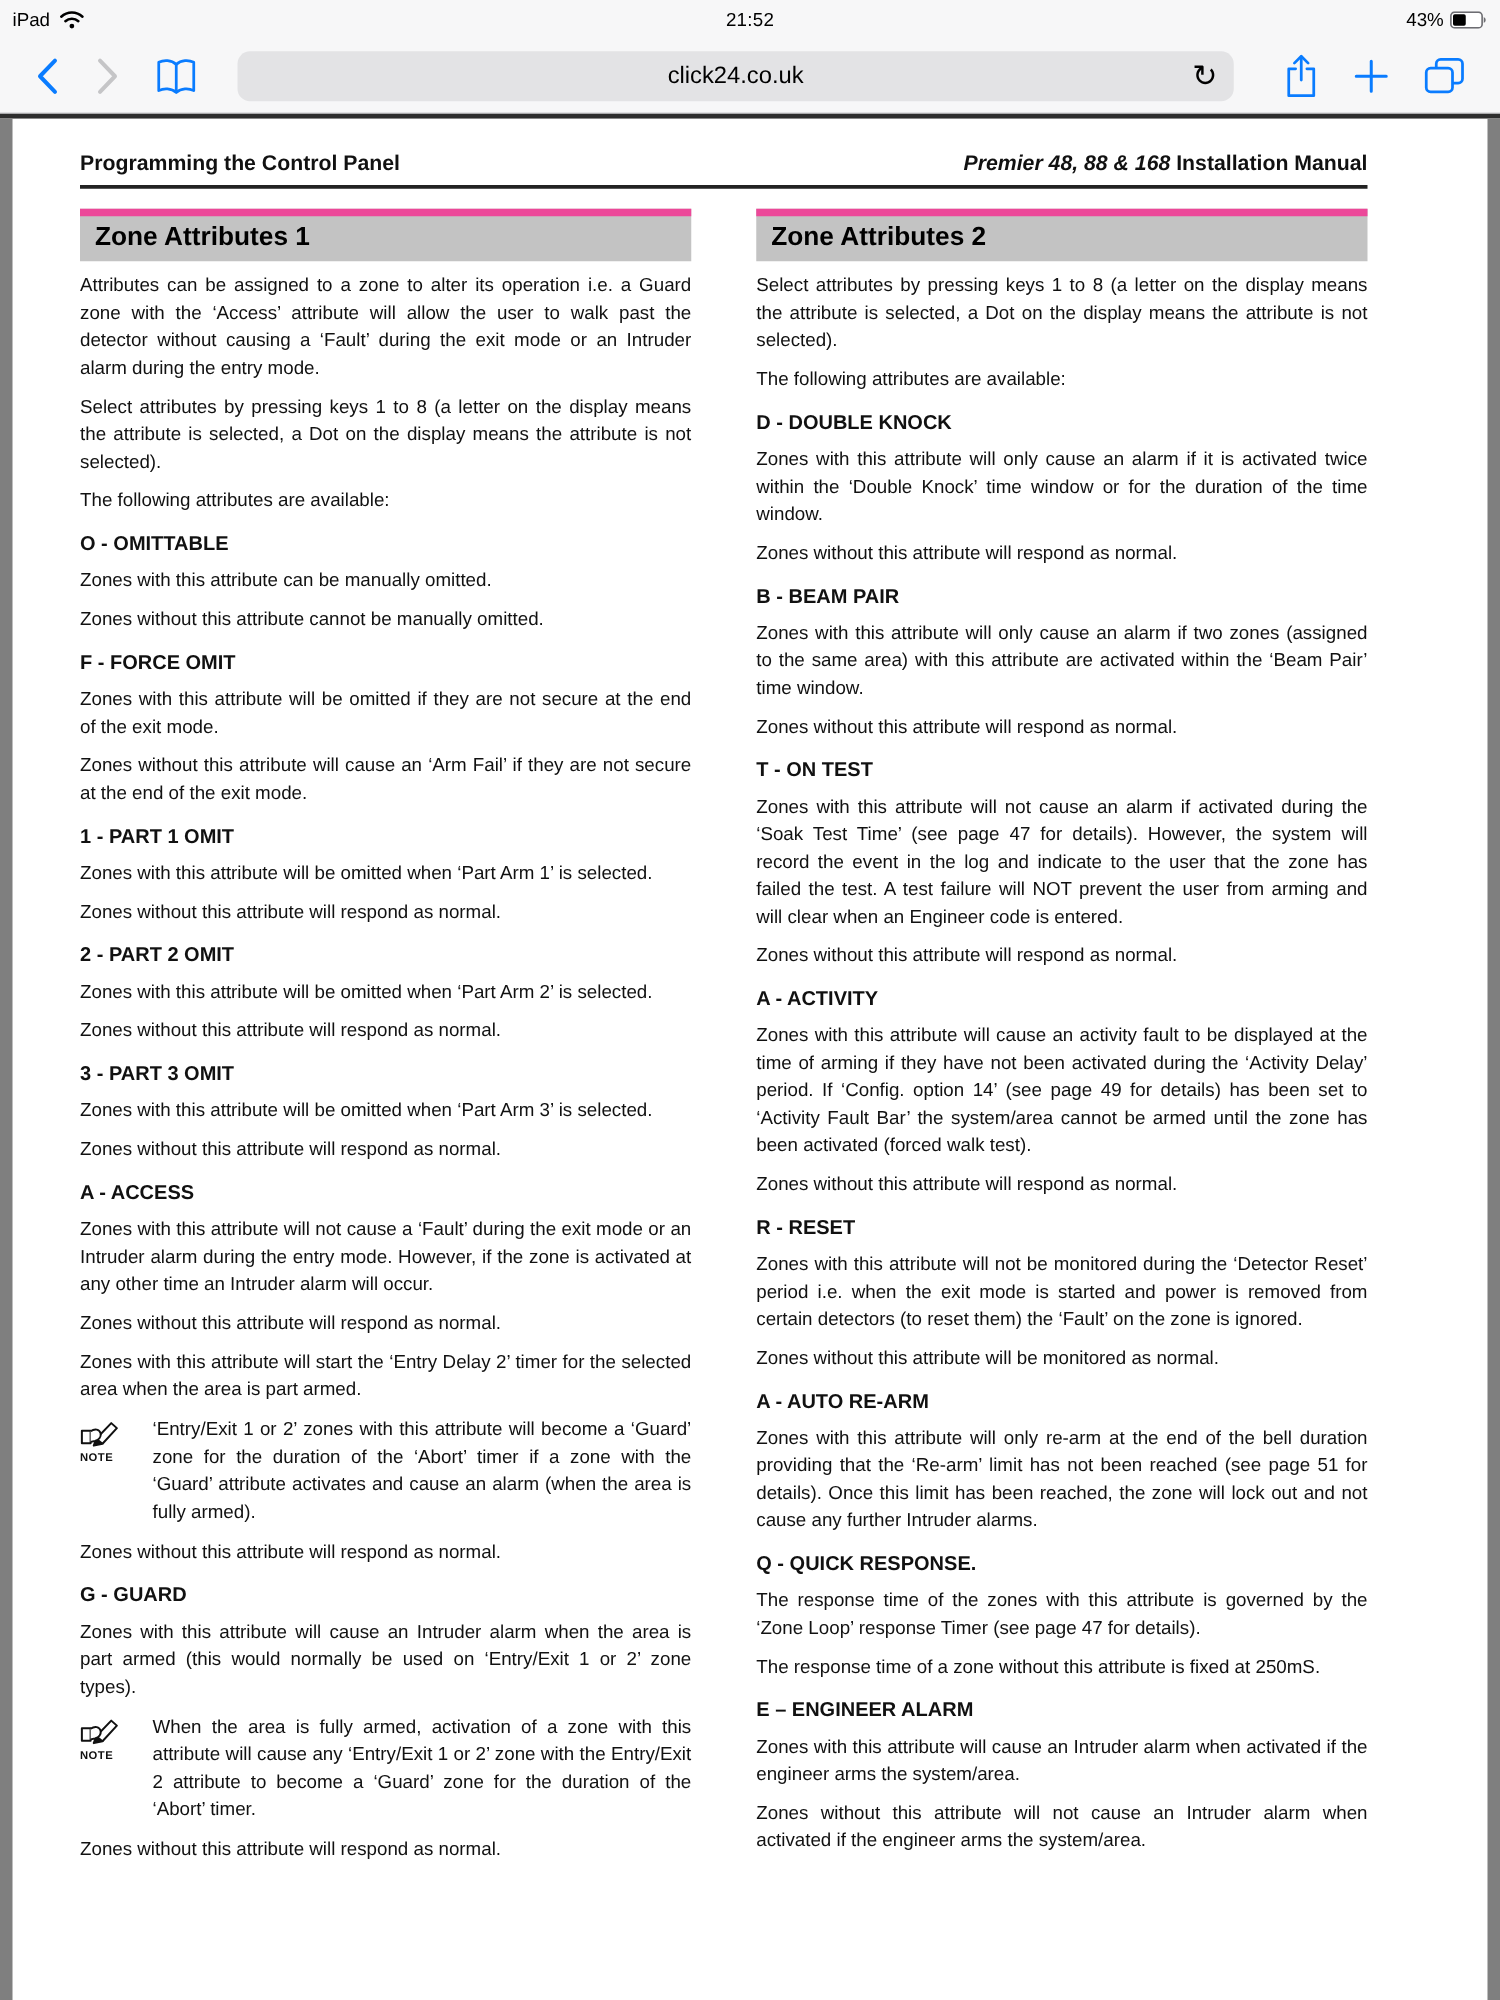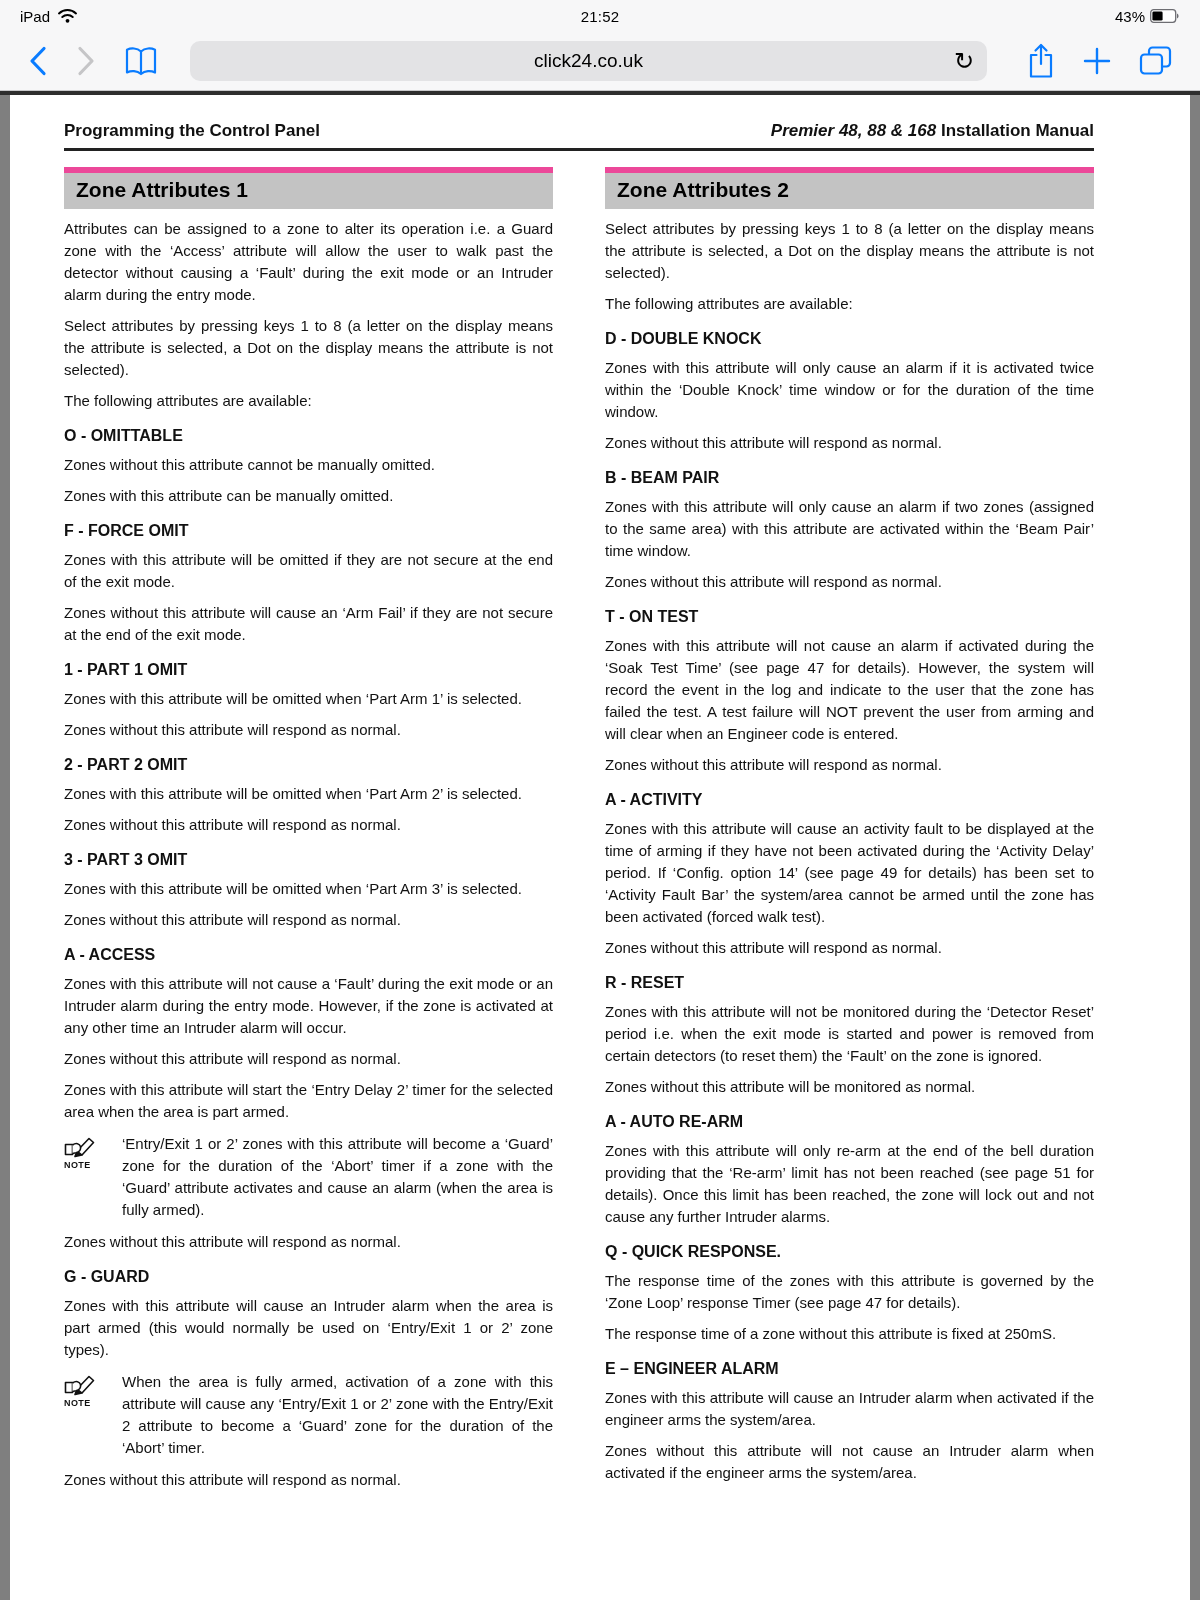--- a/index.html
+++ b/index.html
@@ -8,21 +8,21 @@
     background:#ffffff;
     font-family:"Liberation Sans", sans-serif;
     color:#111;
     -webkit-font-smoothing:antialiased;
   }
   .screen { width:1200px; height:1600px; display:flex; flex-direction:column; }
 
   
   .status-bar {
     height:32px; flex:none; background:#f7f7f8;
-    display:flex; align-items:center; padding:0 20px;
+    display:flex; align-items:center; padding:0 10px;
     font-size:15px; color:#000;
   }
   .sb-left { width:140px; display:flex; align-items:center; gap:7px; }
   .sb-center { flex:1; text-align:center; font-weight:normal; letter-spacing:.2px; }
   .sb-right { width:140px; display:flex; justify-content:flex-end; align-items:center; gap:5px; }
 
   
   .toolbar {
     height:58px; flex:none; background:#f7f7f8;
     display:flex; align-items:center; padding:0 14px;
@@ -152,22 +152,22 @@
       </div>
 
       <div class="columns">
         <section class="col">
           <div class="col-title">Zone Attributes 1</div>
           <div class="col-body">
               <p>Attributes can be assigned to a zone to alter its operation i.e. a Guard zone with the ‘Access’ attribute will allow the user to walk past the detector without causing a ‘Fault’ during the exit mode or an Intruder alarm during the entry mode.</p>
               <p>Select attributes by pressing keys 1 to 8 (a letter on the display means the attribute is selected, a Dot on the display means the attribute is not selected).</p>
               <p>The following attributes are available:</p>
               <h3>O - OMITTABLE</h3>
+              <p>Zones with this attribute can be manually omitted.</p>
               <p>Zones without this attribute cannot be manually omitted.</p>
-              <p>Zones with this attribute can be manually omitted.</p>
               <h3>F - FORCE OMIT</h3>
               <p>Zones with this attribute will be omitted if they are not secure at the end of the exit mode.</p>
               <p>Zones without this attribute will cause an ‘Arm Fail’ if they are not secure at the end of the exit mode.</p>
               <h3>1 - PART 1 OMIT</h3>
               <p>Zones with this attribute will be omitted when ‘Part Arm 1’ is selected.</p>
               <p>Zones without this attribute will respond as normal.</p>
               <h3>2 - PART 2 OMIT</h3>
               <p>Zones with this attribute will be omitted when ‘Part Arm 2’ is selected.</p>
               <p>Zones without this attribute will respond as normal.</p>
               <h3>3 - PART 3 OMIT</h3>

